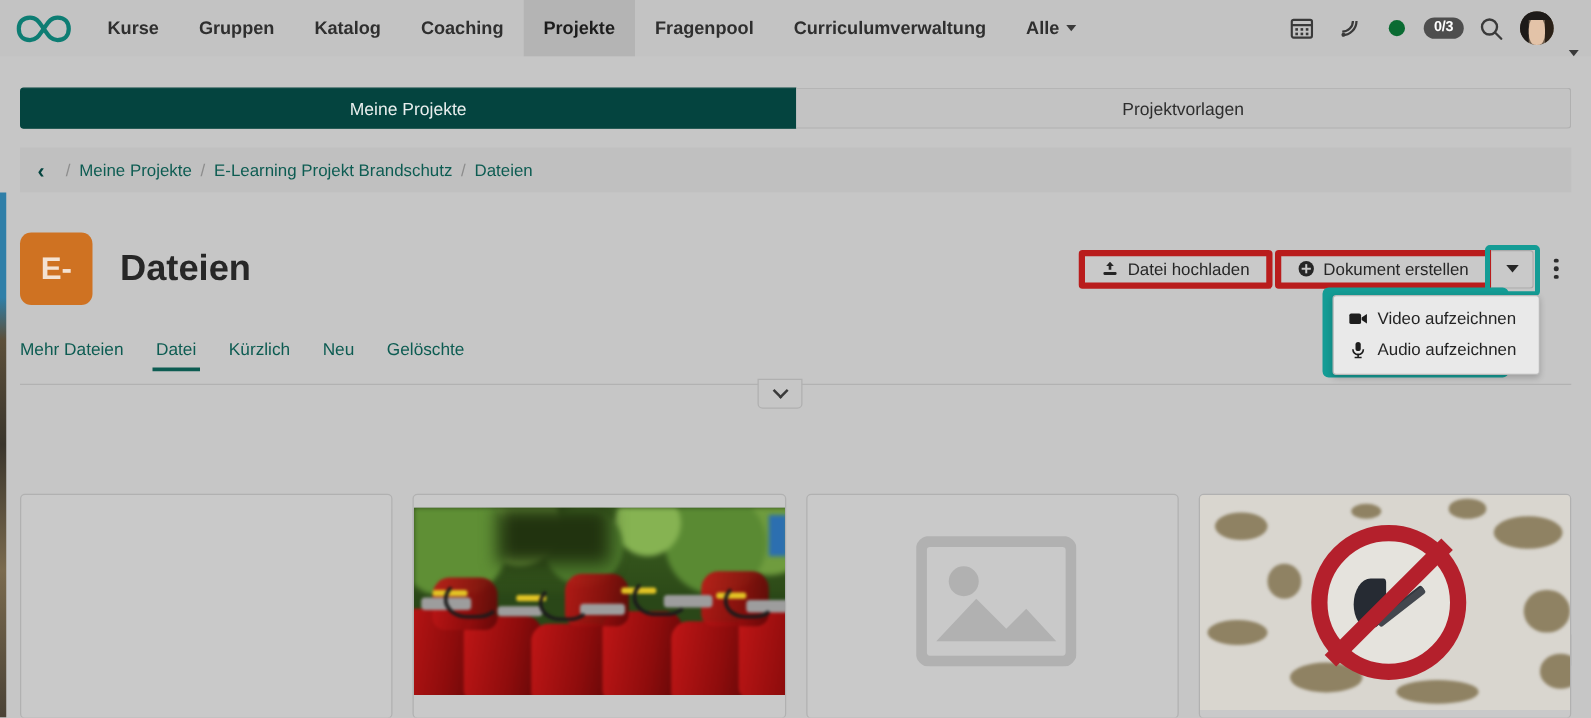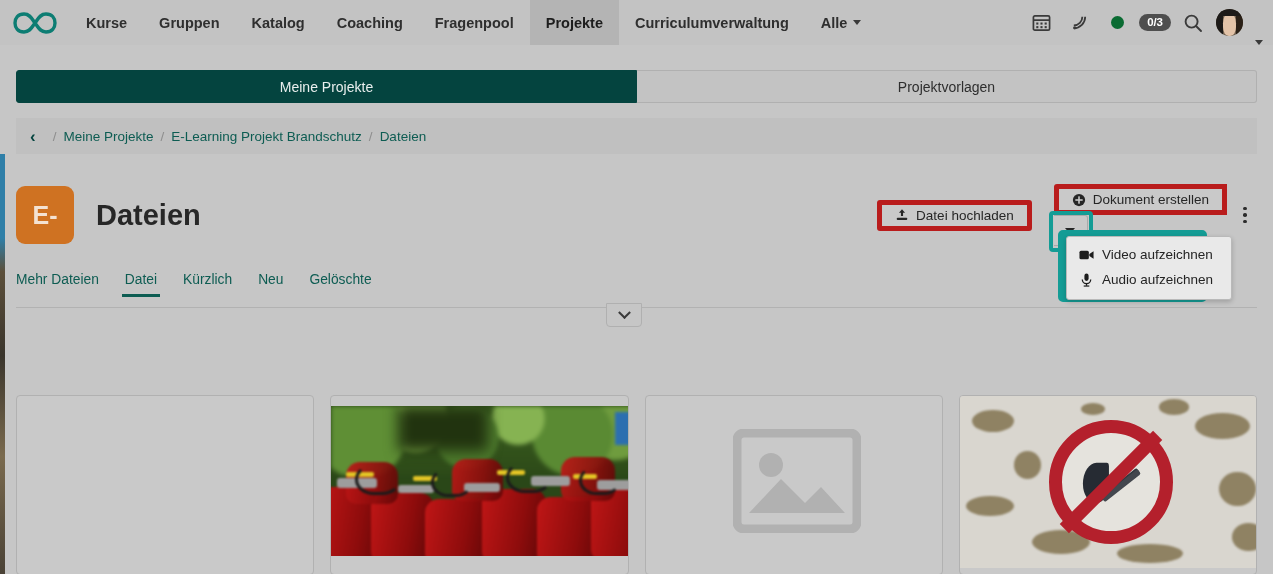--- a/index.html
+++ b/index.html
@@ -113,21 +113,21 @@
     margin-left: 22px; font-size: 29px; font-weight: bold; color: #272727;
   }
   .title-actions { margin-left: auto; display: flex; align-items: center; }
 
   .btn {
     height: 31px; display: inline-flex; align-items: center; gap: 7px;
     padding: 0 13px; background: #c9c9c9; border: 5px solid #b91c1c;
     border-radius: 3px; font-size: 13.5px; color: #262626; cursor: pointer;
     white-space: nowrap;
   }
-  .btn-group { display: flex; align-items: flex-start; margin-left: 22px; flex-direction: column; }
+  .btn-group { display: flex; align-items: center; margin-left: 2px; }
   .btn-group .btn { border-radius: 3px 0 0 3px; }
   .split-caret {
     width: 34px; height: 31px; background: #c9c9c9; border: 1px solid #a9a9a9;
     border-left: none; border-radius: 0 3px 3px 0;
     display: flex; align-items: center; justify-content: center; cursor: pointer;
     position: relative;
   }
   .caret-down-blk {
     border-left: 5px solid transparent; border-right: 5px solid transparent;
     border-top: 6px solid #262626;
@@ -280,25 +280,25 @@
         </div>
       <div class="nav-item">
           <span>Gruppen</span>
         </div>
       <div class="nav-item">
           <span>Katalog</span>
         </div>
       <div class="nav-item">
           <span>Coaching</span>
         </div>
-      <div class="nav-item">
-          <span>Fragenpool</span>
-        </div>
       <div class="nav-item active">
           <span>Projekte</span>
+        </div>
+      <div class="nav-item">
+          <span>Fragenpool</span>
         </div>
       <div class="nav-item">
           <span>Curriculumverwaltung</span>
         </div>
       <div class="nav-item">
         <span>Alle</span>
         <span class="nav-caret"></span>
       </div>
     </div>
 

